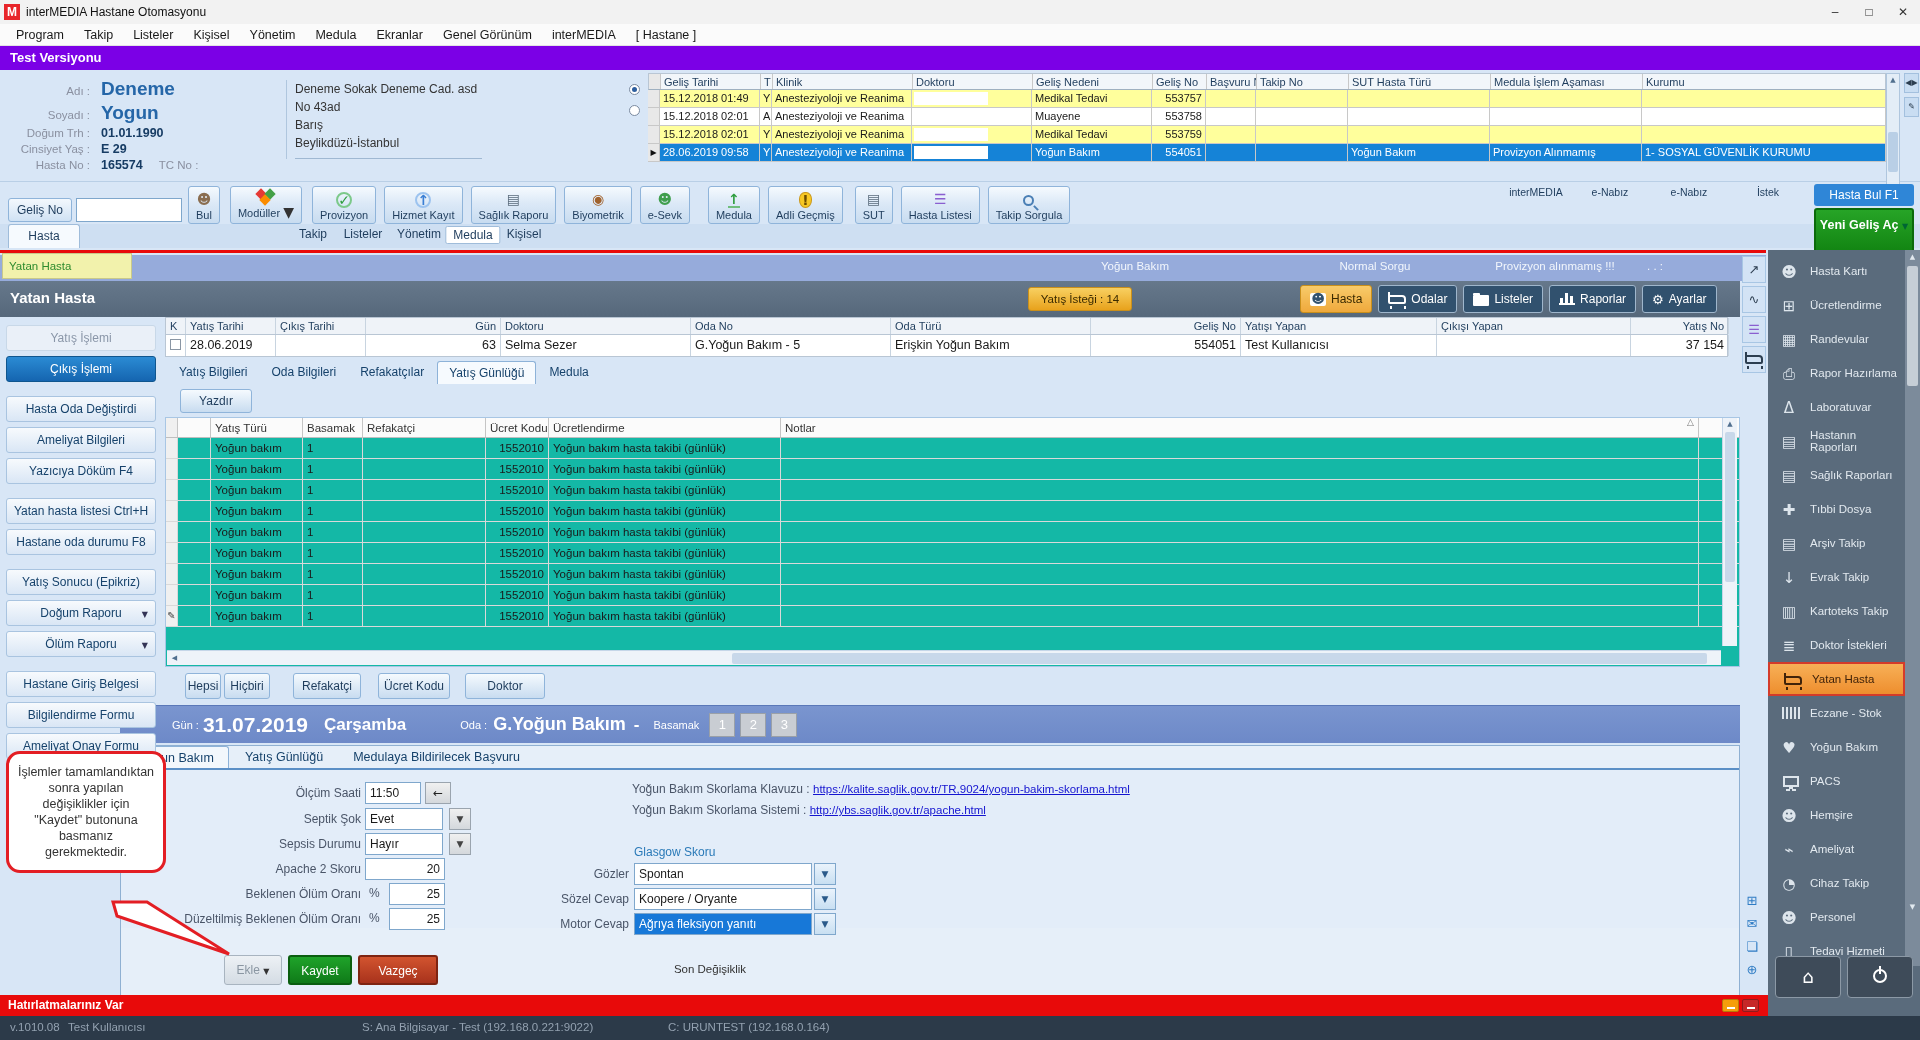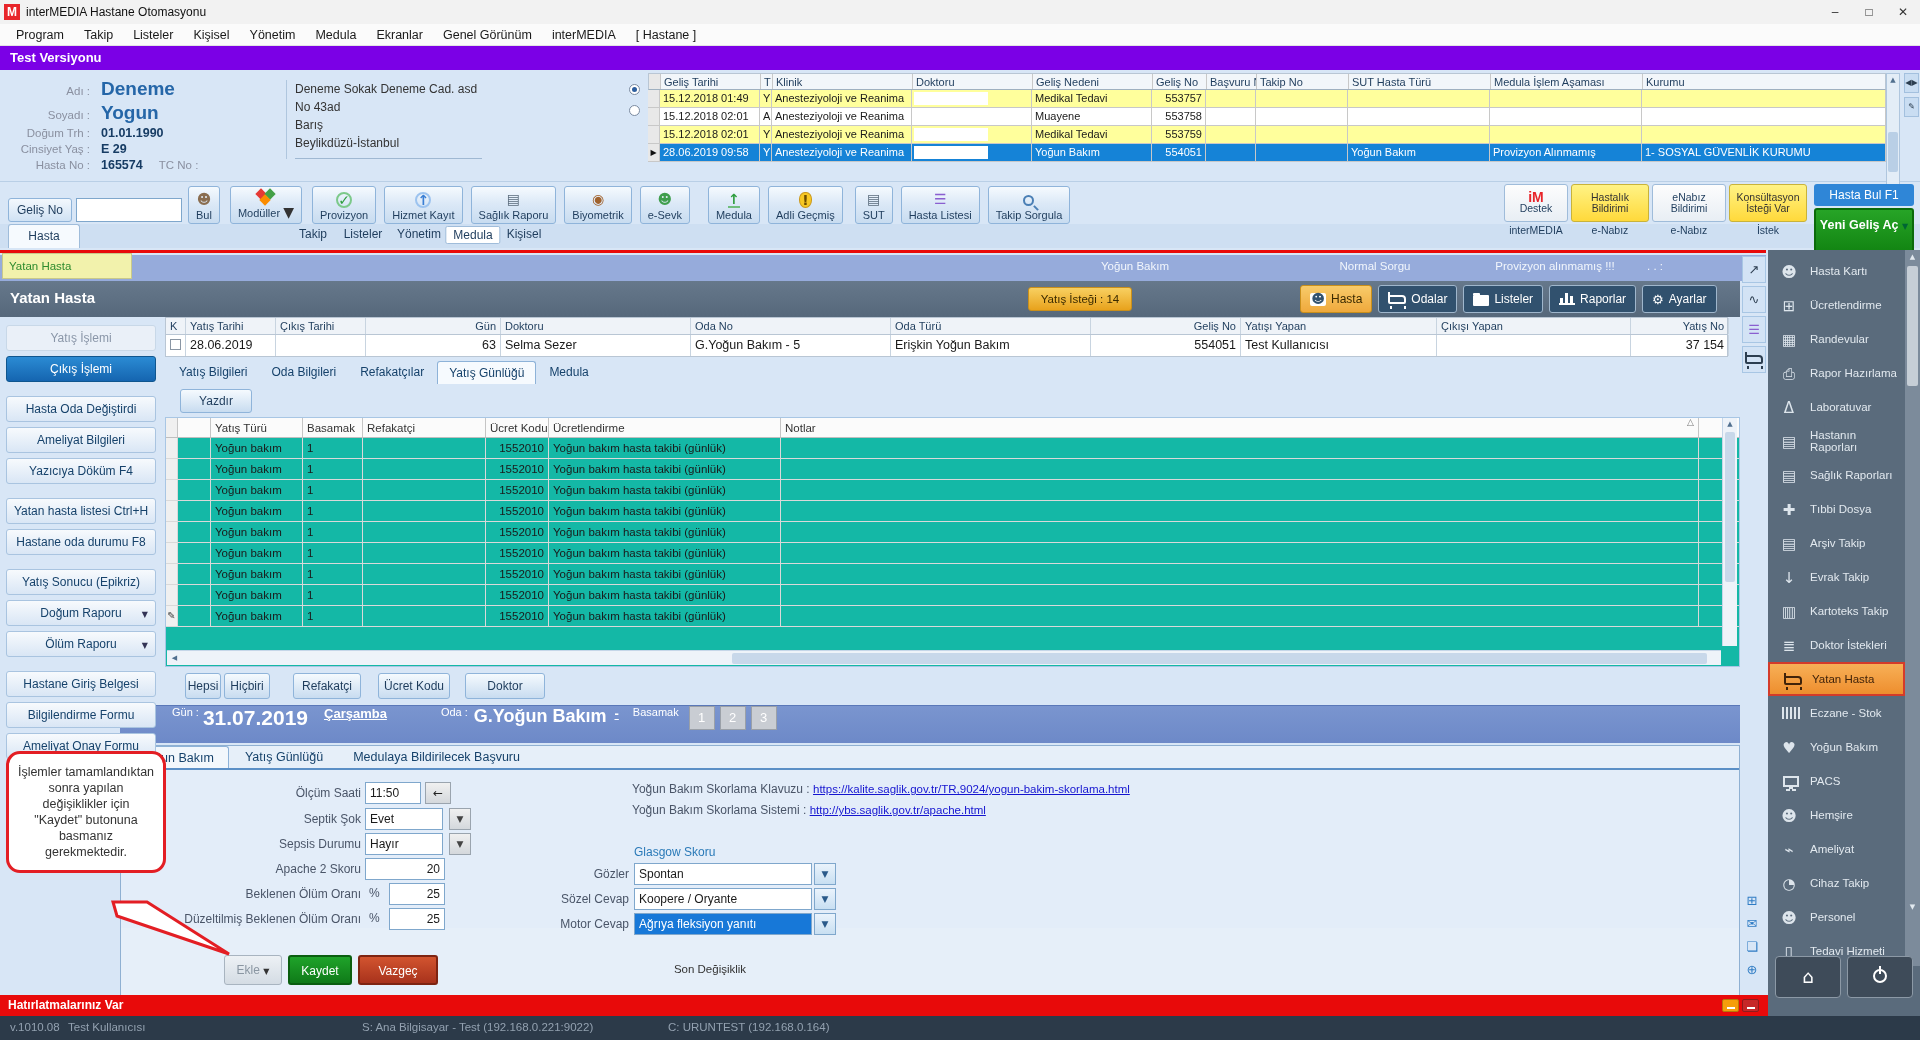--- a/index.html
+++ b/index.html
@@ -142,24 +142,24 @@
   .gsort { float:right; color:#777; font-size:9px;}
   #gvscroll { position:absolute; right:2px; top:0px; width:15px; height:228px; background:#EEF3F9; border-left:1px solid #C5D6E8;}
   #gvscroll .arr { display:block; font-size:7px; color:#51708F; text-align:center; line-height:13px;}
   #gvscroll .thumb { position:absolute; left:2px; right:2px; top:14px; height:150px; background:#C8D8EA; border-radius:2px;}
   #ghscroll { position:absolute; left:1px; bottom:1px; height:15px; right:18px; background:#EEF3F9; border-top:1px solid #C5D6E8;}
   #ghscroll .arr { position:absolute; left:0; top:0; width:15px; height:14px; font-size:7px; color:#51708F; text-align:center; line-height:14px;}
   #ghscroll .thumb { position:absolute; top:2px; height:11px; left:565px; width:975px; background:#C8D8EA; border-radius:2px;}
   
   .fbtn { position:absolute; top:420px; height:26px; background:linear-gradient(#F5FAFE,#C8DCF0); border:1px solid #8FB4DA; border-radius:3px; color:#1E3C5C; font-size:12px; text-align:center; line-height:24px;}
   
-  #daybar { position:absolute; left:120px; top:452px; width:1620px; height:38px; background:linear-gradient(#7A95CF,#6D89C8); border-top:1px solid #5A78B8; display:flex; color:#fff;}
+  #daybar { position:absolute; left:120px; top:452px; width:1620px; height:38px; background:linear-gradient(#7A95CF,#6D89C8); border-top:1px solid #5A78B8; display:flex; align-items:center; color:#fff;}
   #daybar .sm { font-size:11px;}
   #daybar .big { font-size:21px; font-weight:bold;}
-  #daybar .med { font-size:13px; font-weight:bold;text-decoration:underline;}
+  #daybar .med { font-size:17px; font-weight:bold;}
   #daybar .big2 { font-size:18px; font-weight:bold;}
   .bas-btn { width:26px; height:24px; background:#C9CDD3; border:1px solid #9AA0A8; color:#fff; font-size:13px; text-align:center; line-height:22px; margin-right:5px;}
   
   #bottom-panel { position:absolute; left:120px; top:492px; width:1620px; height:252px; background:#E6EFF9; border:1px solid #8FB0D2;}
   #tabs2 { position:absolute; left:4px; top:0; display:flex; gap:2px; height:23px;}
   #tabs2 .tab { font-size:12.5px; padding:4px 14px;}
   #tabs2 .tab.sel { background:#F2F7FC; border:1px solid #8DB2D8; border-bottom:none;}
   #tabs2-line { position:absolute; left:0; right:0; top:22px; height:2px; background:#5B8FC6;}
   #formarea { position:absolute; left:0; right:0; top:24px; height:158px; background:#E3EDF9;}
   .frow { position:absolute; height:22px;}
@@ -437,35 +437,20 @@
 <div id="subtabs">
   <div id="hasta-tab">Hasta</div>
 <span class="catlbl" style="left: 313px;">Takip</span>
     <span class="catlbl" style="left: 363px;">Listeler</span>
     <span class="catlbl" style="left: 419px;">Yönetim</span>
     <span class="catlbl selbox" style="left: 473px;">Medula</span>
     <span class="catlbl" style="left: 524px;">Kişisel</span>
   </div>
 
 <div id="tb-right">
-  <div class="btns" id="tbr-btns">
-      <div class="rbtn">
-        <span class="im">iM</span>
-        <span>Destek</span>
-      </div>
-      <div class="rbtn yellow">
-        <span>Hastalık Bildirimi</span>
-      </div>
-      <div class="rbtn">
-        <span>eNabız Bildirimi</span>
-      </div>
-      <div class="rbtn yellow">
-        <span>Konsültasyon İsteği Var</span>
-      </div>
-    </div>
   <div class="subs" id="tbr-subs">
       <span>interMEDIA</span>
       <span>e-Nabız</span>
       <span>e-Nabız</span>
       <span>İstek</span>
     </div>
 </div>
 <div id="hastabul">Hasta Bul  F1</div>
 <div id="yenigelis"><span>Yeni Geliş Aç</span> <span class="caret glyph">▼</span></div>
 

